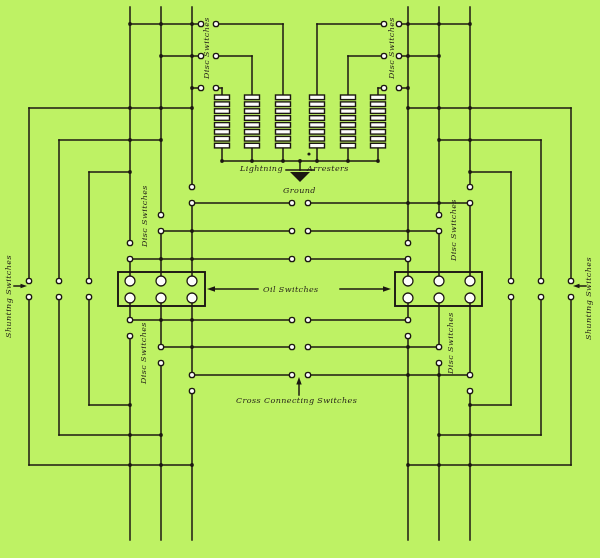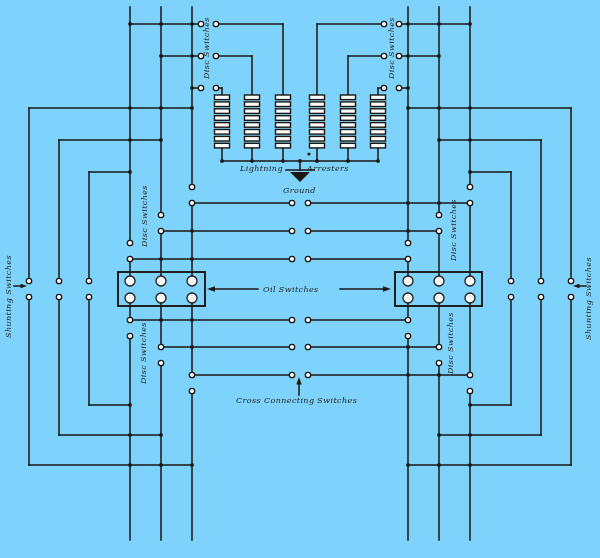--- a/index.html
+++ b/index.html
@@ -1,16 +1,16 @@
 <!DOCTYPE html>
 <html><head>
 <meta charset="utf-8">
 <style>
   html,body{margin:0;padding:0;background:#ffffff;}
-  #page{position:relative;width:600px;height:558px;background:#7dd3fc;overflow:hidden;
+  #page{position:relative;width:600px;height:558px;background:#bef264;overflow:hidden;
         font-family:"DejaVu Serif", serif;}
   svg{display:block}
   .w{stroke:#1c1712;stroke-width:1.5;stroke-linecap:square;fill:none;}
   .ar{stroke:#1c1712;stroke-width:1.4;fill:#fdfdfb;}
   .box{stroke:#1c1712;stroke-width:1.9;fill:none;}
   .dot{fill:#1c1712;stroke:none;}
   .c{stroke:#1c1712;stroke-width:1.3;fill:#fdfdfb;}
   .gnd{fill:#1c1712;}
   .t{font-family:"DejaVu Serif",serif;font-style:italic;font-size:8px;fill:#211d17;letter-spacing:0.4px;}
 </style>

